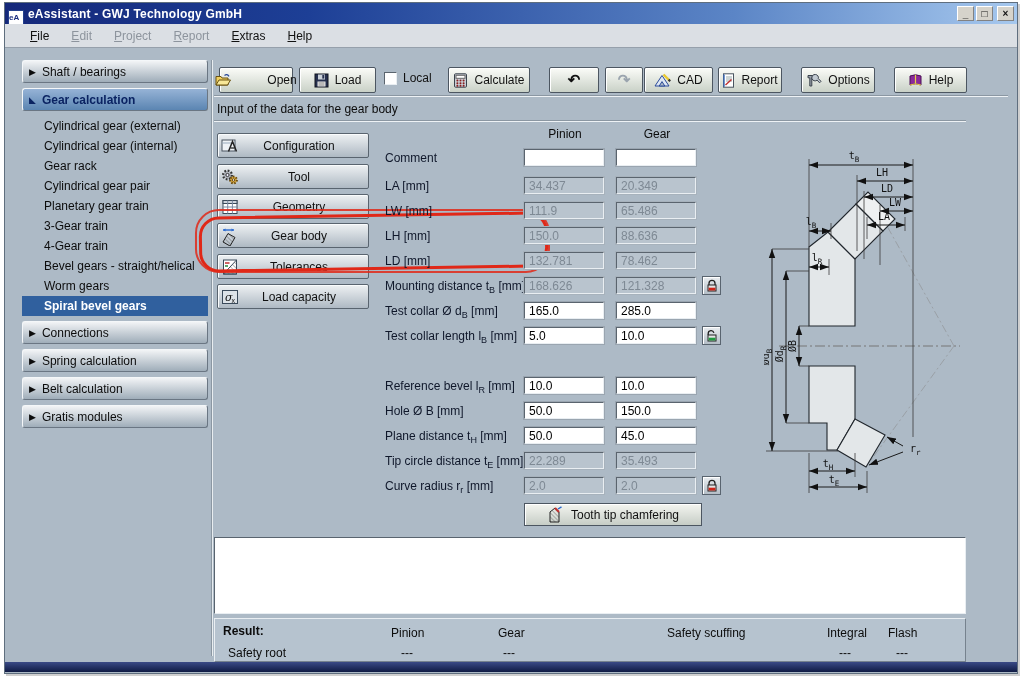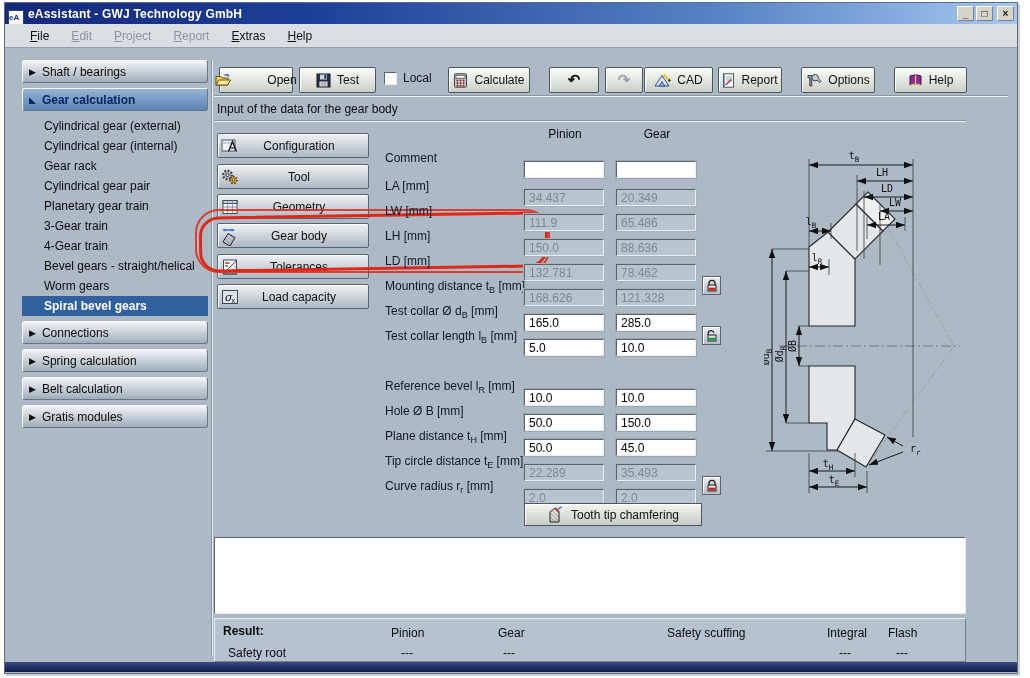--- a/index.html
+++ b/index.html
@@ -56,21 +56,21 @@
          border-radius:20px;transform:rotate(-0.9deg);pointer-events:none;}
   .annot::before{content:"";position:absolute;left:-7px;top:-8px;right:-5px;bottom:-6px;
                  border:2px solid #e02818;border-radius:24px;transform:rotate(0.9deg);opacity:.85;}
   
   .fcolhead{position:absolute;top:124px;width:82px;text-align:center;color:#0c0c0c;}
   .frow{position:absolute;left:372px;width:348px;height:19px;}
   .flabel{position:absolute;left:8px;top:2px;white-space:nowrap;color:#0f172a;}
   .fsub{font-size:9px;}
   .fin{position:absolute;width:80px;height:17px;box-sizing:border-box;background:#fff;color:#000;
        border:1px solid;border-color:#5a646e #e9eef2 #e9eef2 #5a646e;box-shadow:0 0 0 1px #9aa5b0;
-       font-family:"Liberation Sans","DejaVu Sans",sans-serif;font-size:12px;padding:0 4px;margin-top:12px;}
+       font-family:"Liberation Sans","DejaVu Sans",sans-serif;font-size:12px;padding:0 4px;}
   .fin.p{left:147px;} .fin.g{left:239px;}
   .fin.dis{background:#b9c4ce;color:#7e8994;box-shadow:0 0 0 1px #a7b2bc;}
   .lockbtn{position:absolute;left:325px;top:-1px;width:19px;height:19px;background:linear-gradient(#e9edf0,#b4bec7);
            border:1px solid #59646f;box-shadow:inset 1px 1px 0 #fff;padding:0;display:flex;align-items:center;justify-content:center;}
   .chamfer{position:absolute;left:519px;top:500px;width:178px;height:23px;background:linear-gradient(#f4f5f0,#c6cdc6);
            border:1px solid #4c5661;box-shadow:inset 1px 1px 0 #fff;display:flex;align-items:center;justify-content:center;gap:8px;
            font-size:12px;color:#111;padding:0;}
   
   .drawing{position:absolute;left:759px;top:116px;}
   .dl{stroke:#1a1a1a;stroke-width:1;fill:none;}
@@ -159,21 +159,21 @@
   </button>
   <button class="tbtn" style="left:294px;width:77px;">
     <svg width="15" height="15" viewBox="0 0 15 15">
         <rect x="1" y="1" width="13" height="13" fill="#26304e" stroke="#10141f"></rect>
         <rect x="4" y="1.5" width="7" height="5" fill="#ccd3da"></rect>
         <rect x="8.3" y="2" width="2" height="3.6" fill="#26304e"></rect>
         <rect x="3.5" y="8.5" width="8" height="5" fill="#e8e8e8"></rect>
         <line x1="4.5" y1="10" x2="10.5" y2="10" stroke="#8a8a8a"></line>
         <line x1="4.5" y1="12" x2="10.5" y2="12" stroke="#8a8a8a"></line>
       </svg>
-    <span>Test</span>
+    <span>Load</span>
   </button>
   <span class="cbwrap">
     <input type="checkbox" class="cb" style="">
     <span>Local</span>
   </span>
   <button class="tbtn" style="left:443px;width:82px;">
     <svg width="15" height="15" viewBox="0 0 15 15">
         <rect x="1.5" y="0.8" width="12" height="13.4" rx="1" fill="#c8cdd4" stroke="#3a424c"></rect>
         <rect x="3" y="2.3" width="9" height="3" fill="#fff" stroke="#666"></rect>
         <g fill="#8a2020">

